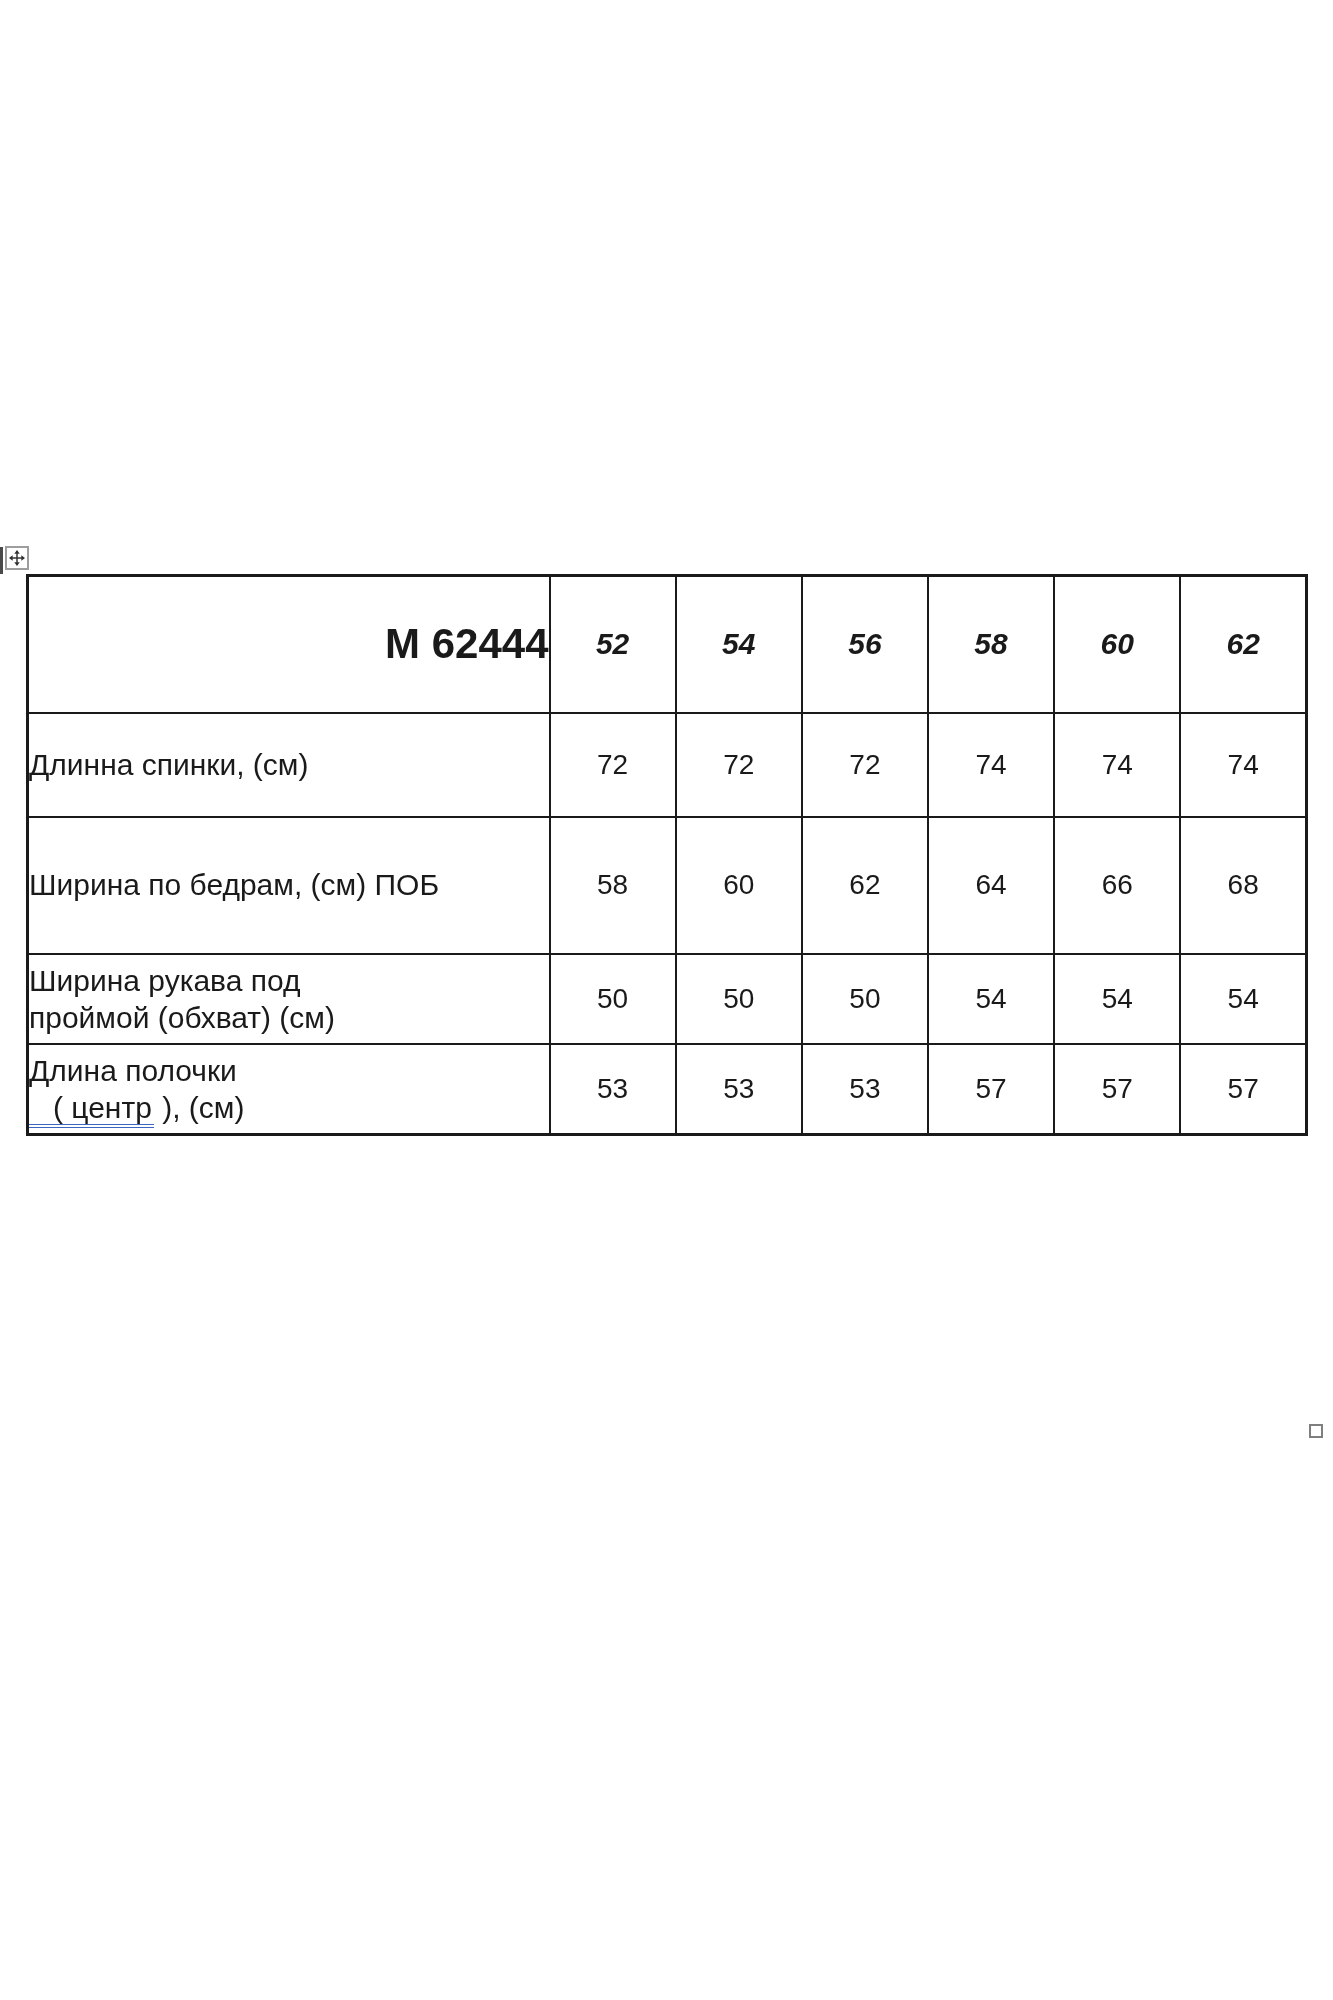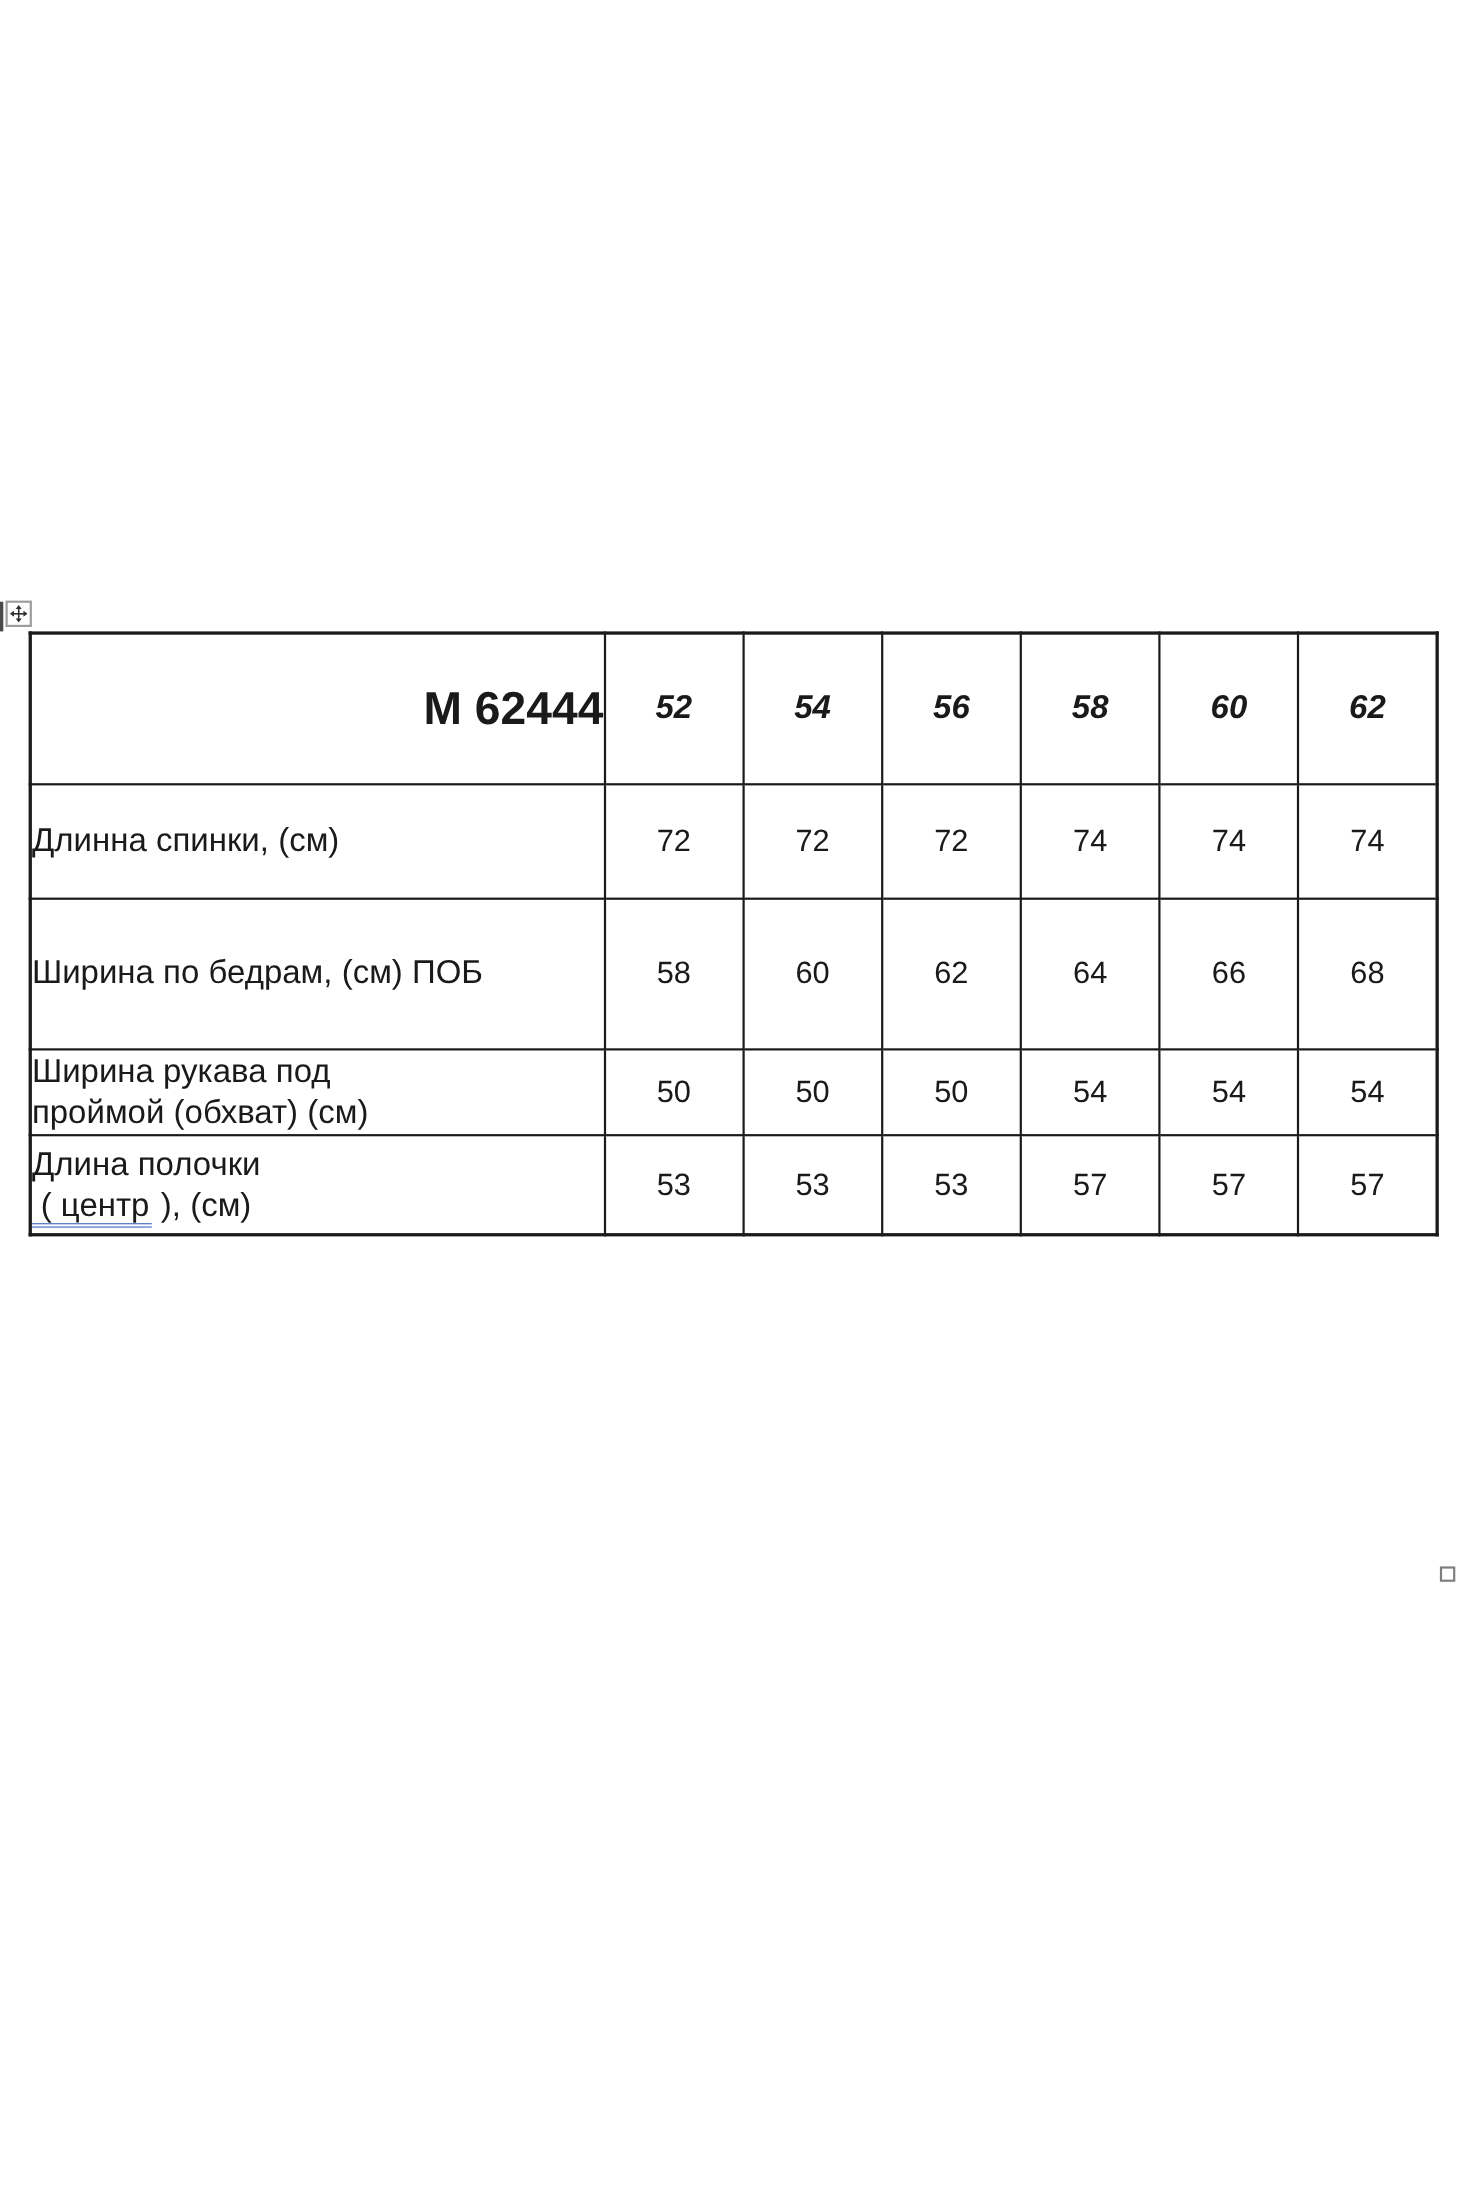--- a/index.html
+++ b/index.html
@@ -95,27 +95,27 @@
     white-space: nowrap;
   }
   .value-cell {
     font-size: 28px;
     text-align: center;
     border-radius: 31px;
   }
 
   .grammar-underline {
     border-bottom: 4px double #3a66c0;
-    padding-left: 8px;
+    padding-left: 24px;
     padding-right: 2px;
   }
 
   tr.row-tall    { height: 104px; }
   tr.row-header  { height: 137px; }
-  tr.row-short-a { height: 78px; margin-top: 17px;  }
+  tr.row-short-a { height: 90px; margin-top: 17px;  }
   tr.row-short-b { height: 91px;  }
 </style>
 </head>
 <body>
 
 <div class="edge-mark"></div>
 
 <div class="move-handle">
   <span>
     <svg width="16" height="16" viewBox="0 0 20 20" fill="#2f2f2f" xmlns="http://www.w3.org/2000/svg">

